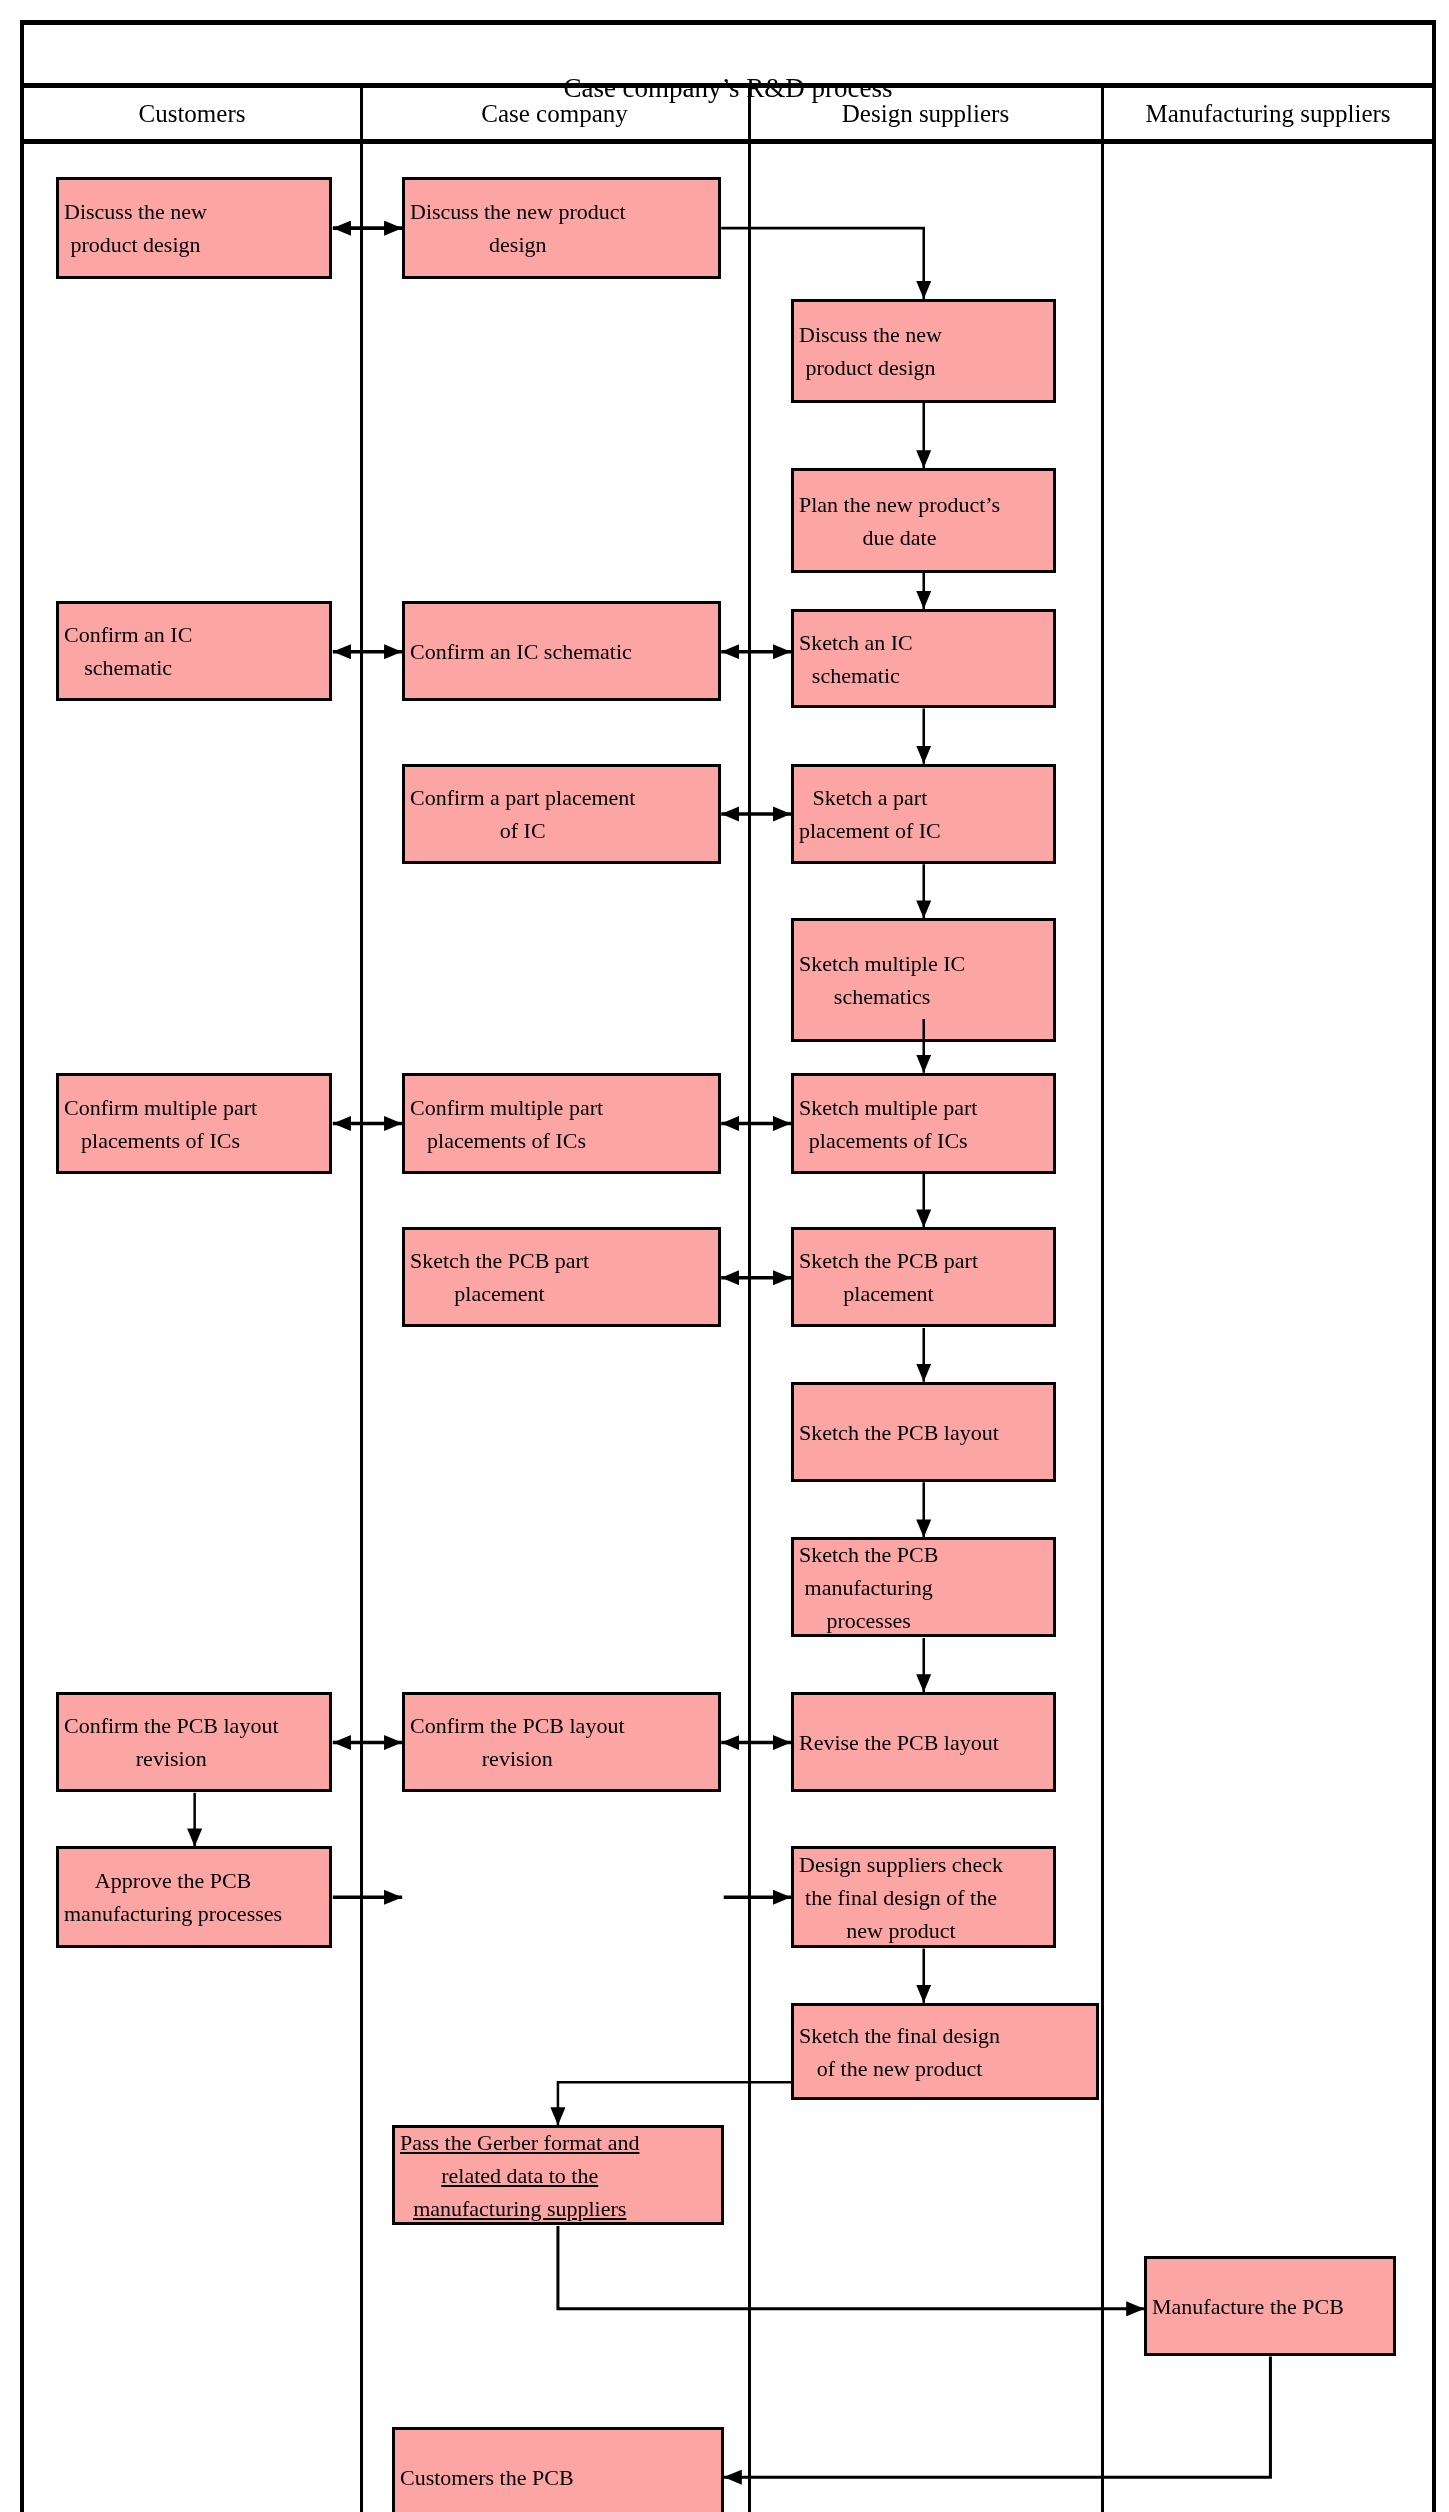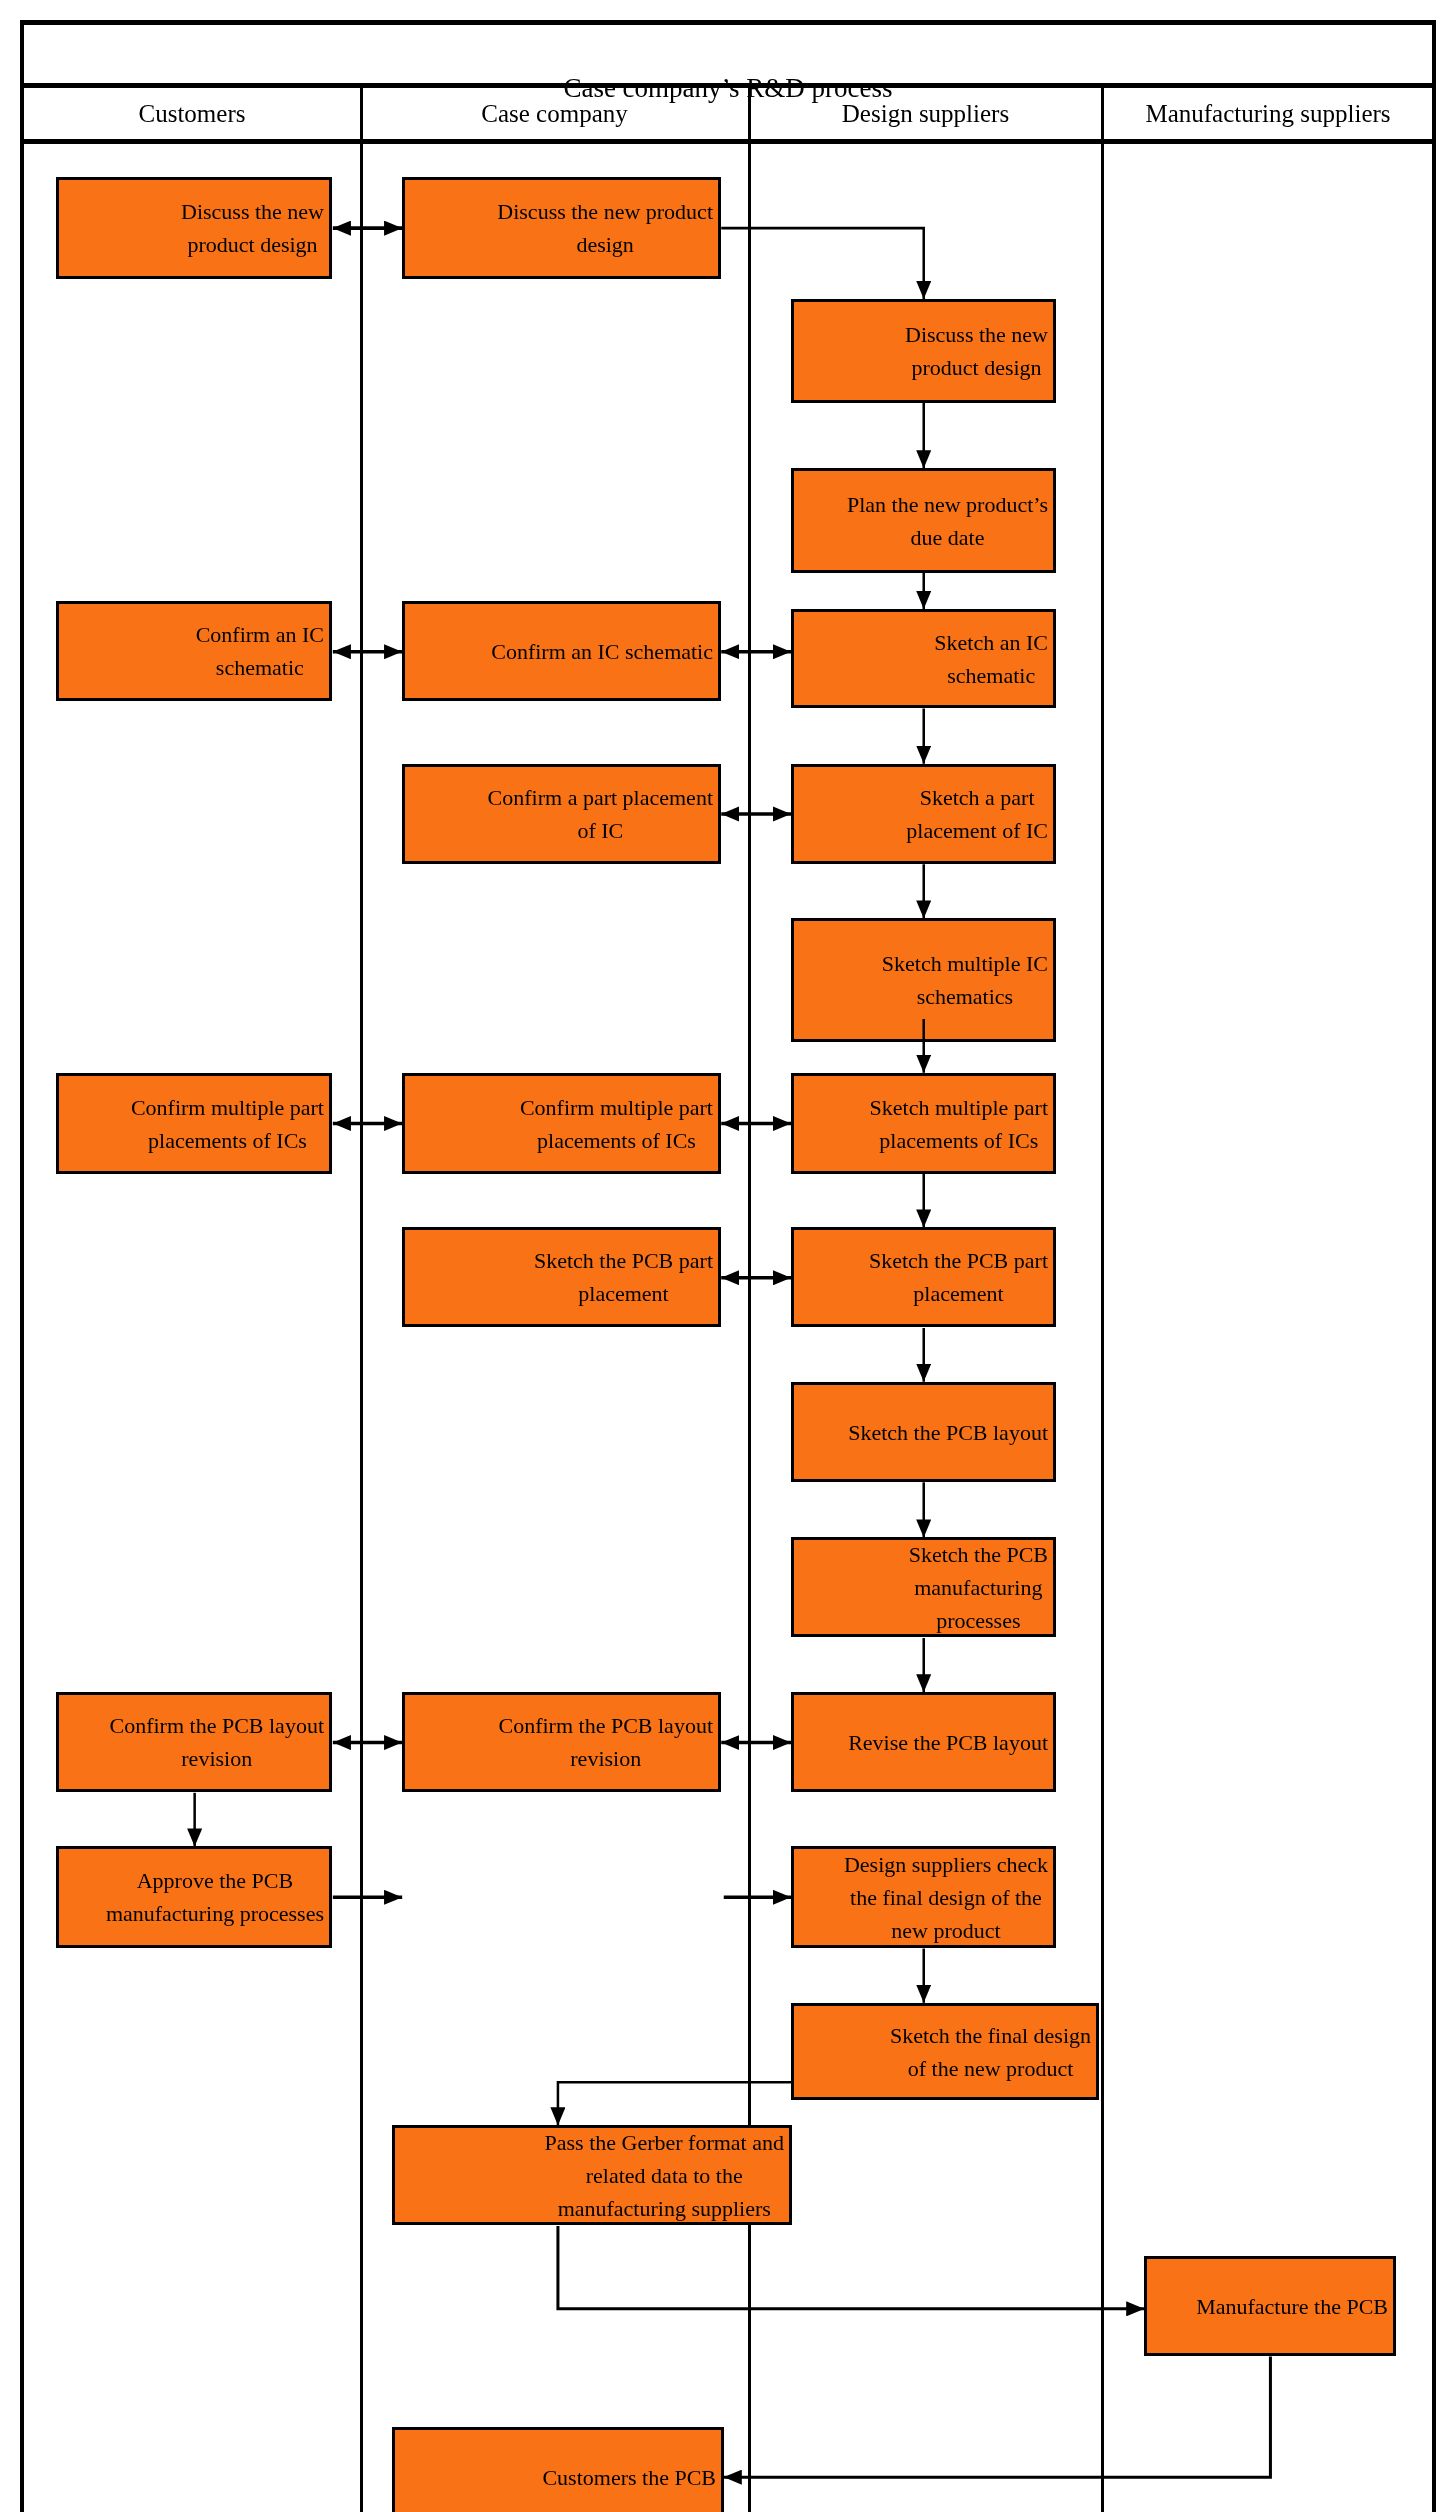--- a/index.html
+++ b/index.html
@@ -12,22 +12,22 @@
   }
   .line{position:absolute;background:#000;}
   .banner{
     position:absolute;display:flex;align-items:center;justify-content:center;
     text-align:center;
   }
   #title-bar{left:24px;top:25px;width:1408px;height:40px;font-size:27px;margin-top:43px;}
   .lane-header{top:88px;height:51px;font-size:25px;}
   .node{
     position:absolute;box-sizing:border-box;
-    border:3px solid #000;background:#f97316;
-    display:flex;align-items:center;justify-content:flex-end;
+    border:3px solid #000;background:#fca5a5;
+    display:flex;align-items:center;justify-content:flex-start;
     text-align:center;font-size:22px;line-height:1.5;
     padding:2px 5px;
   }
   .lbl{white-space:pre-line;}
   #overlay{position:absolute;left:0;top:0;pointer-events:none;}
   #overlay line,#overlay polyline{stroke:#000;fill:none;}
   .thick{stroke-width:7px;}
   .thin{stroke-width:5px;}
   .mid{stroke-width:6px;}
 </style>
@@ -99,21 +99,21 @@
 placements of ICs</span>
     </div>
   <div class="node" style="left:402px;top:1227px;width:319px;height:100px;">
     <span class="lbl">Sketch the PCB part
 placement</span>
     </div>
   <div class="node" style="left:402px;top:1692px;width:319px;height:100px;">
     <span class="lbl">Confirm the PCB layout
 revision</span>
     </div>
-  <div class="node" style="left:392px;top:2125px;width:400px;height:100px;">
+  <div class="node" style="left:392px;top:2125px;width:332px;height:100px;text-decoration:underline;">
     <span class="lbl">Pass the Gerber format and
 related data to the
 manufacturing suppliers</span>
     </div>
   <div class="node" style="left:392px;top:2427px;width:332px;height:101px;">
     <span class="lbl">Customers the PCB</span>
     </div>
 
   <div class="node" style="left:791px;top:299px;width:265px;height:104px;">
     <span class="lbl">Discuss the new

